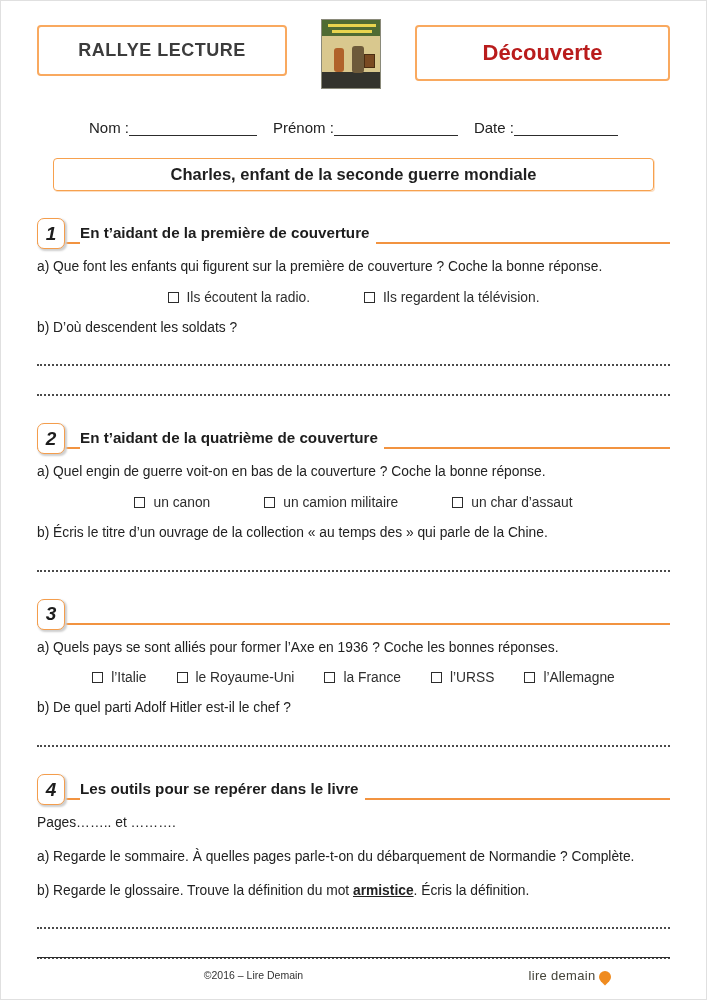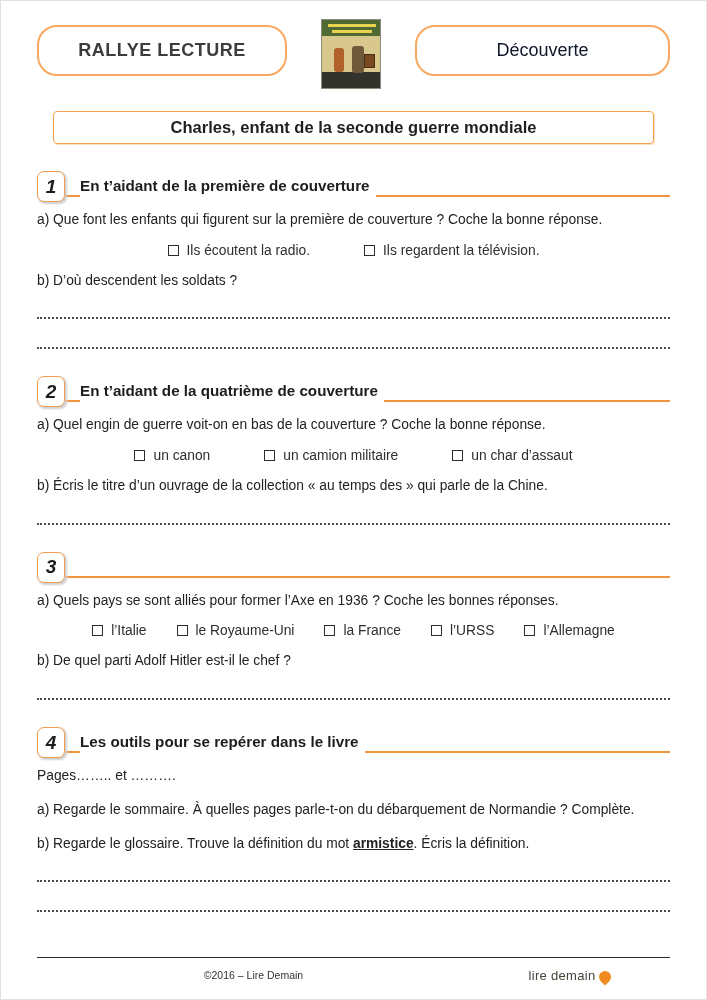--- a/index.html
+++ b/index.html
@@ -6,25 +6,25 @@
   html,body { background:#fff; }
   body {
     width:707px; height:1000px; position:relative; overflow:hidden;
     font-family:"Liberation Sans", sans-serif; color:#2e2e2e;
     border:1px solid #e0e0e0;
   }
   .page { padding:16px 36px 0 36px; }
 
   
   .header { display:flex; justify-content:space-between; align-items:flex-start; margin-top:8px; }
-  .hbox { border:2px solid #f9a95f; border-radius:20px; background:#fff; text-align:center; padding:13px 10px; }
+  .hbox { border:2px solid #f9a95f; border-radius:4px; background:#fff; text-align:center; padding:13px 10px; }
   .hbox.left  { width:250px; }
   .hbox.right { width:255px; }
   .rallye { font-weight:bold; font-size:18px; color:#3c3c3c; letter-spacing:.5px; }
-  .decouverte { font-weight:normal; font-size:18px; color:#0f172a; }
+  .decouverte { font-weight:bold; font-size:22px; color:#b91c1c; }
 
   .book { width:60px; height:70px; margin-top:-6px; position:relative; border:1px solid #8a8a7a;
           background:linear-gradient(#4f6b33 0 24%, #d9c88e 24% 76%, #33332d 76% 100%); }
   .book .t1 { position:absolute; left:6px; top:4px; width:48px; height:3px; background:#e8d44e; }
   .book .t2 { position:absolute; left:10px; top:10px; width:40px; height:3px; background:#e8d44e; }
   .book .fig1 { position:absolute; left:12px; top:28px; width:10px; height:24px; background:#b0622a; border-radius:3px; }
   .book .fig2 { position:absolute; left:30px; top:26px; width:12px; height:27px; background:#6e5a3a; border-radius:3px; }
   .book .radio { position:absolute; right:5px; top:34px; width:11px; height:14px; background:#7a4a22; border:1px solid #4a2d12; }
 
   
@@ -85,20 +85,28 @@
       <div class="t2"></div>
       <div class="fig1"></div>
       <div class="fig2"></div>
       <div class="radio"></div>
     </div>
     <div class="hbox right">
       <span class="decouverte">Découverte</span>
     </div>
   </div>
 
+  <div class="identity">
+    <span class="lbl">Nom :</span>
+    <span class="blank nom"></span>
+    <span class="lbl">Prénom :</span>
+    <span class="blank prenom"></span>
+    <span class="lbl">Date :</span>
+    <span class="blank date"></span>
+  </div>
 
   <div class="titlebox">Charles, enfant de la seconde guerre mondiale</div>
 
   <div class="section">
     <div class="shead">
       <div class="badge">
         <span>1</span>
       </div>
       <div class="sheading">En t’aidant de la première de couverture</div>
     </div>

